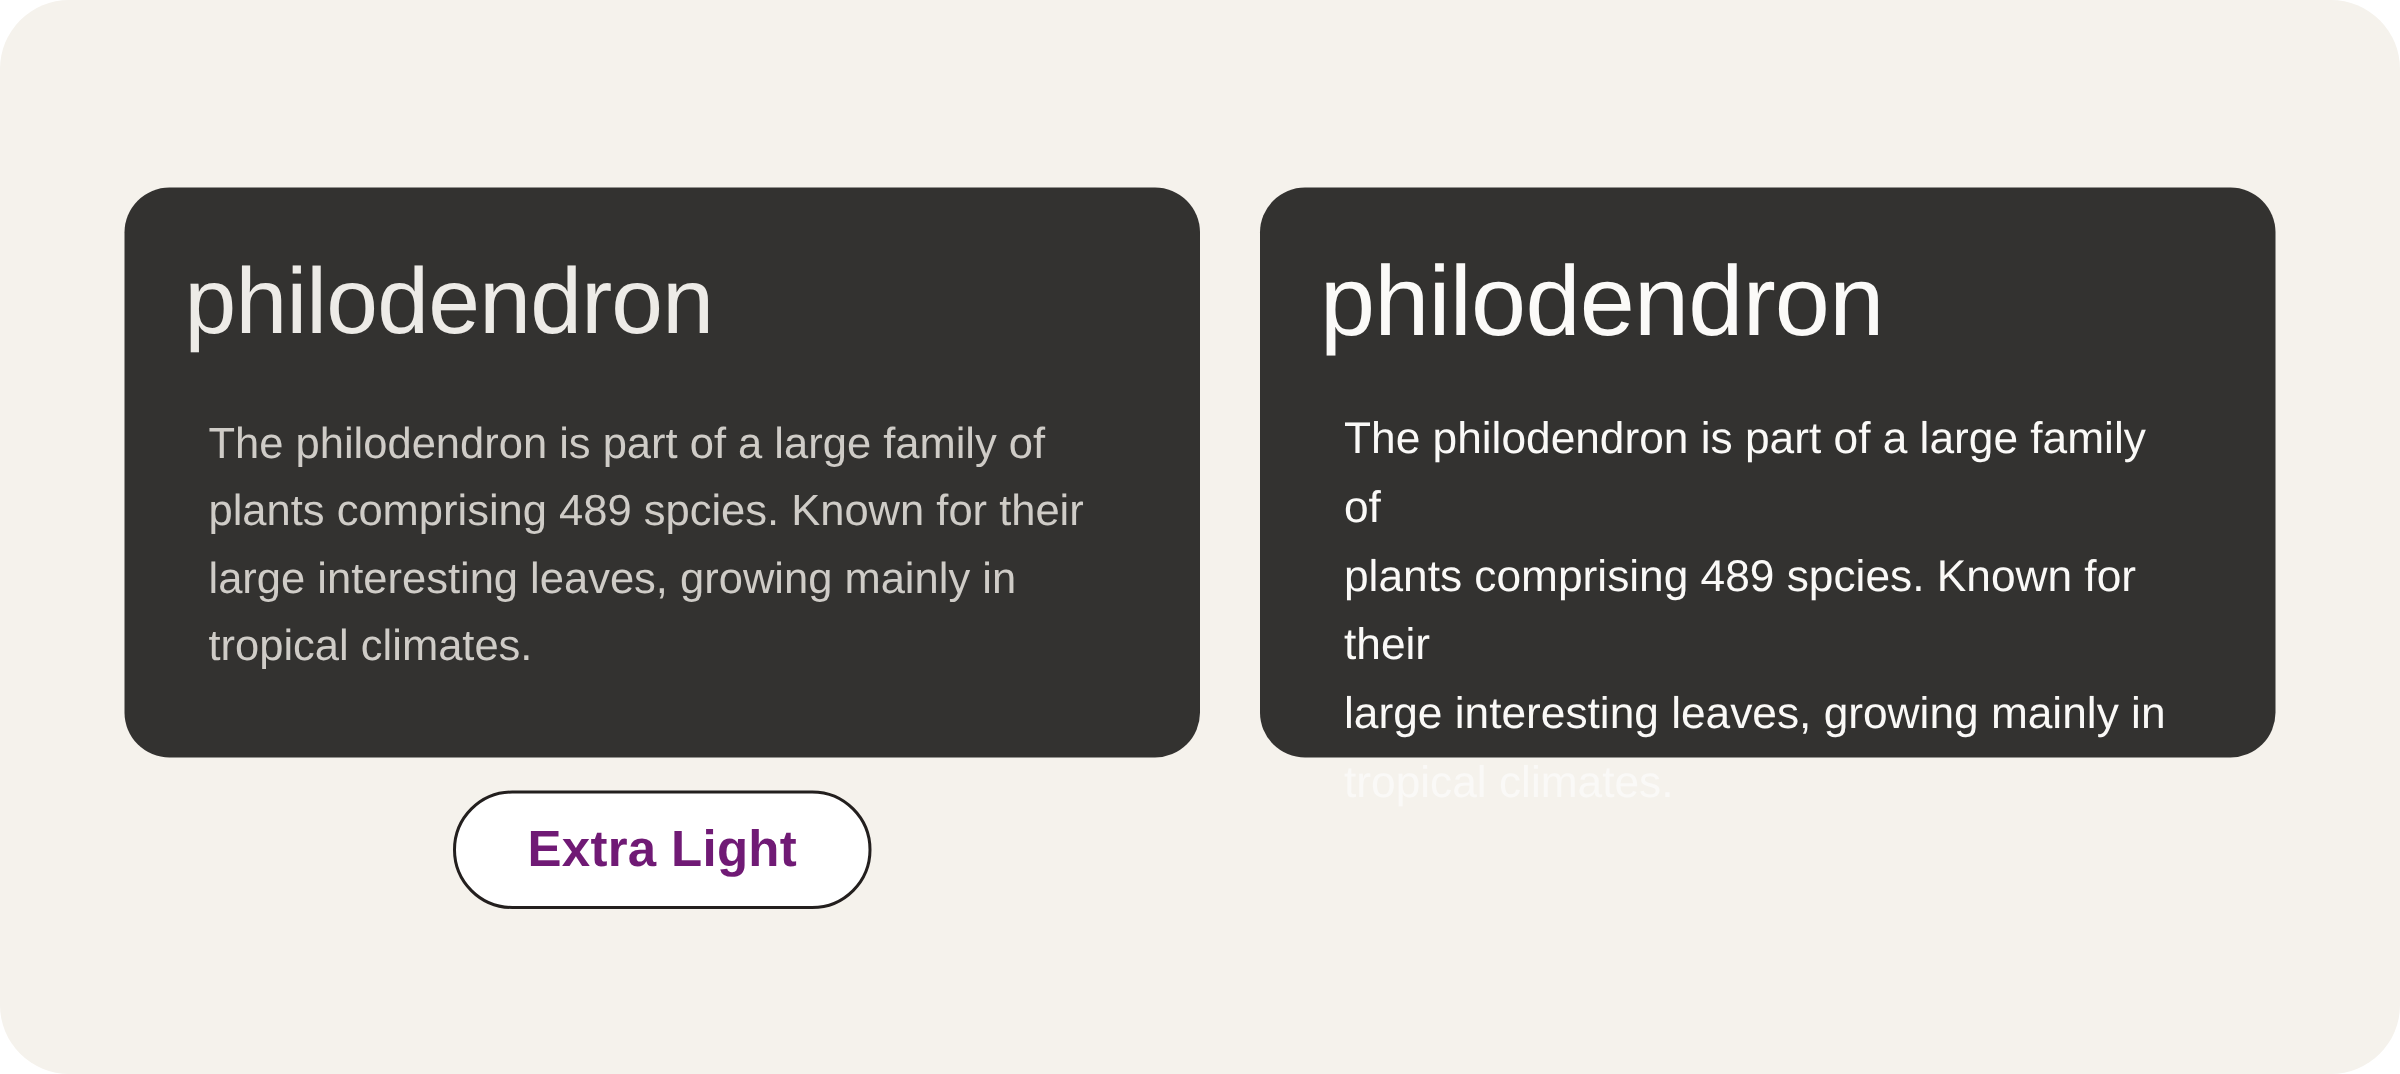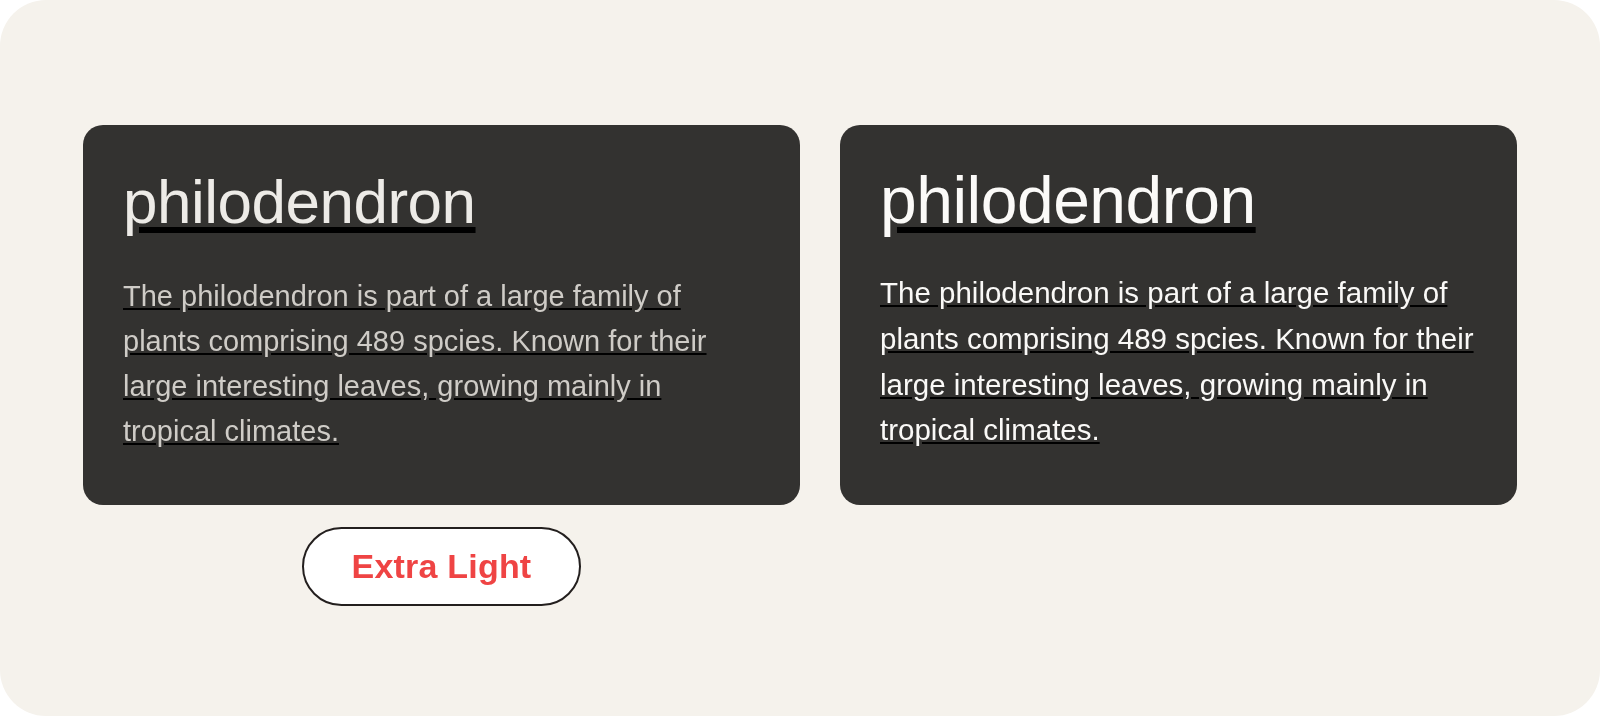--- a/index.html
+++ b/index.html
@@ -49,33 +49,32 @@
   }
   .specimen.left  { width: 717px; }
   .specimen.right { width: 677px; }
 
   
   .card {
     box-sizing: border-box;
     width: 100%;
     height: 380px;
     background: #333230;
-    border-radius: 20px;
+    border-radius: 30px;
     padding: 36px 40px 0 40px;
-    text-decoration: underline;
   }
 
   .card-title {
     margin: 0;
     color: #F2F0EC;
     letter-spacing: -0.5px;
     white-space: nowrap;
   }
   .card-body {
-    margin: 0;
+    margin: 16px;
     white-space: pre-line;
   }
 
   
   .left .card-title {
     font-size: 62px;
     font-weight: 100;
     line-height: 1.08;
     padding-top: 8px;
     -webkit-text-stroke: 0.0px currentColor;
@@ -111,21 +110,21 @@
     box-sizing: border-box;
     height: 79px;
     min-width: 160px;
     padding: 0 44px;
     display: inline-flex;
     align-items: center;
     justify-content: center;
     background: #FFFFFF;
     border: 2px solid #231F1E;
     border-radius: 999px;
-    color: #ef4444;
+    color: #701a75;
     font-size: 34px;
     font-weight: 700;
     letter-spacing: 0.2px;
     white-space: nowrap;
     cursor: pointer;
     user-select: none;
   }
   .left  .pill { padding: 0 48px; }
   .right .pill { padding: 0 46px; }
 </style>

